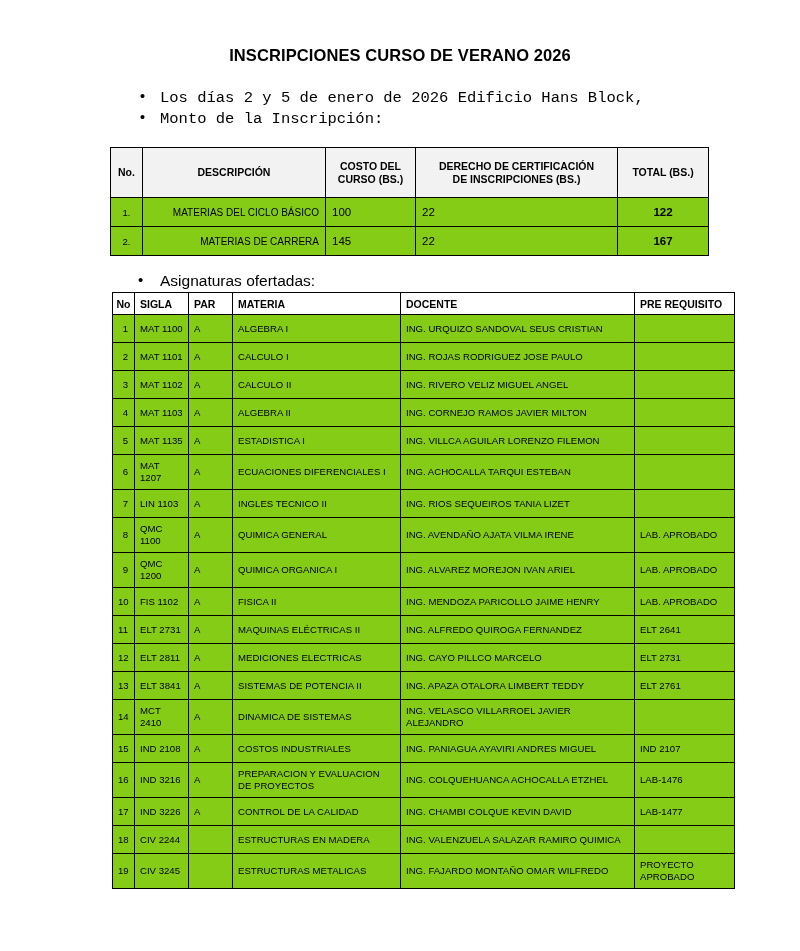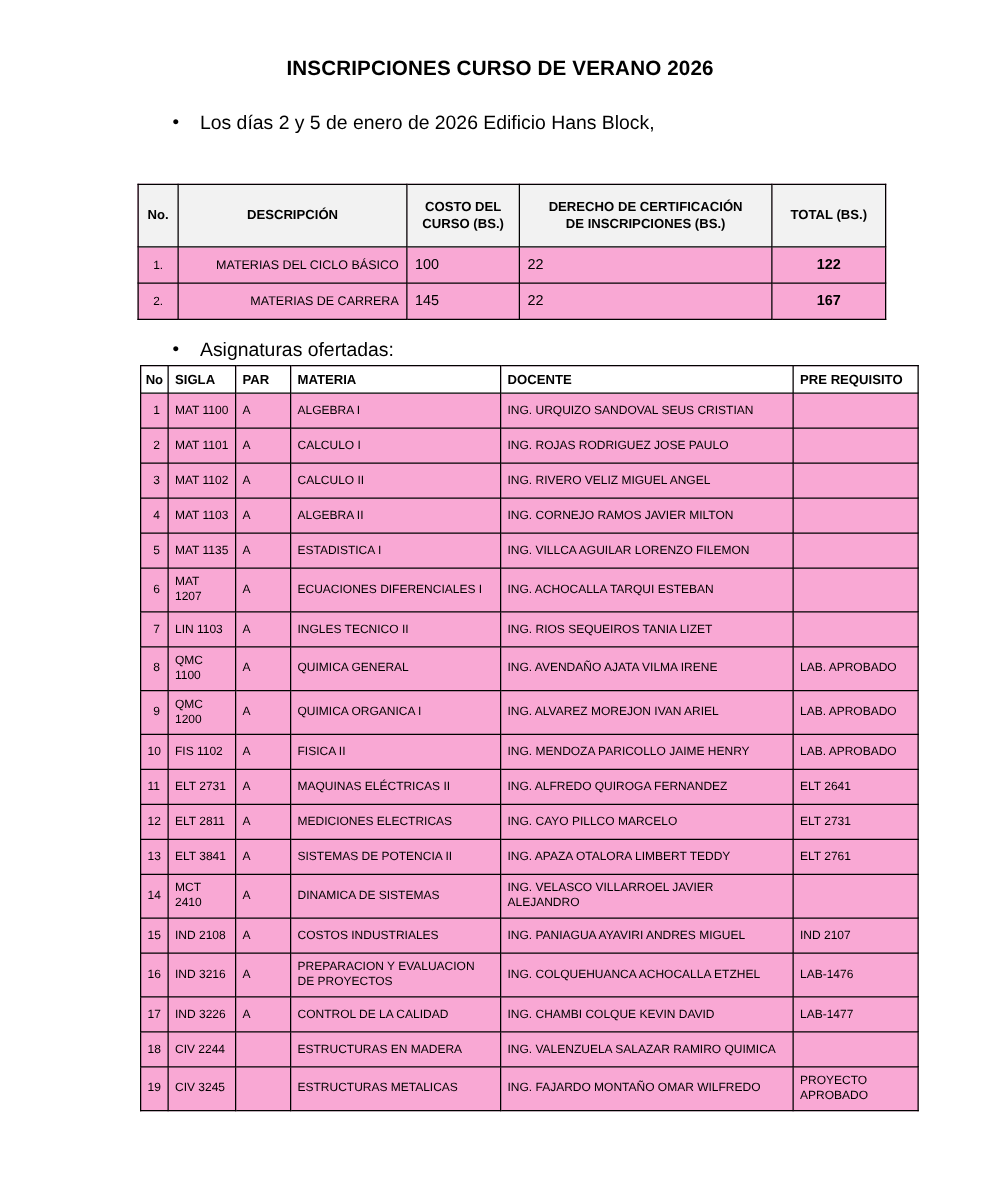--- a/index.html
+++ b/index.html
@@ -36,20 +36,21 @@
     letter-spacing: 0.1px;
   }
 
   
   .bullet-list {
     position: absolute;
     left: 136px;
     list-style: none;
     margin: 0;
     padding: 0;
+    font-family: Liberation Mono, monospace;
   }
   #intro-list { top: 88px; }
 
   .bullet-item {
     position: relative;
     padding-left: 24px;
     font-size: 15.5px;
     line-height: 21px;
     white-space: nowrap;
   }
@@ -77,21 +78,21 @@
     left: 2px;
     top: -1px;
     font-size: 15px;
     line-height: 21px;
   }
 
   
   table {
     border-collapse: collapse;
     table-layout: fixed;
-    background: #f9a8d4;
+    background: #84cc16;
   }
   table td, table th {
     border: 1px solid #000000;
     vertical-align: middle;
     box-sizing: border-box;
   }
 
   
   #fees-table {
     position: absolute;
@@ -148,20 +149,21 @@
 </style>
 </head>
 <body>
 
 <div class="page">
 
   <div class="doc-title">INSCRIPCIONES CURSO DE VERANO 2026</div>
 
   <ul class="bullet-list" id="intro-list">
     <li class="bullet-item">Los días  2 y 5 de enero de 2026 Edificio Hans Block,</li>
+    <li class="bullet-item">Monto de la Inscripción:</li>
   </ul>
 
   <table id="fees-table">
     <colgroup>
       <col style="width:32px">
       <col style="width:183px">
       <col style="width:90px">
       <col style="width:202px">
       <col style="width:91px">
     </colgroup>

